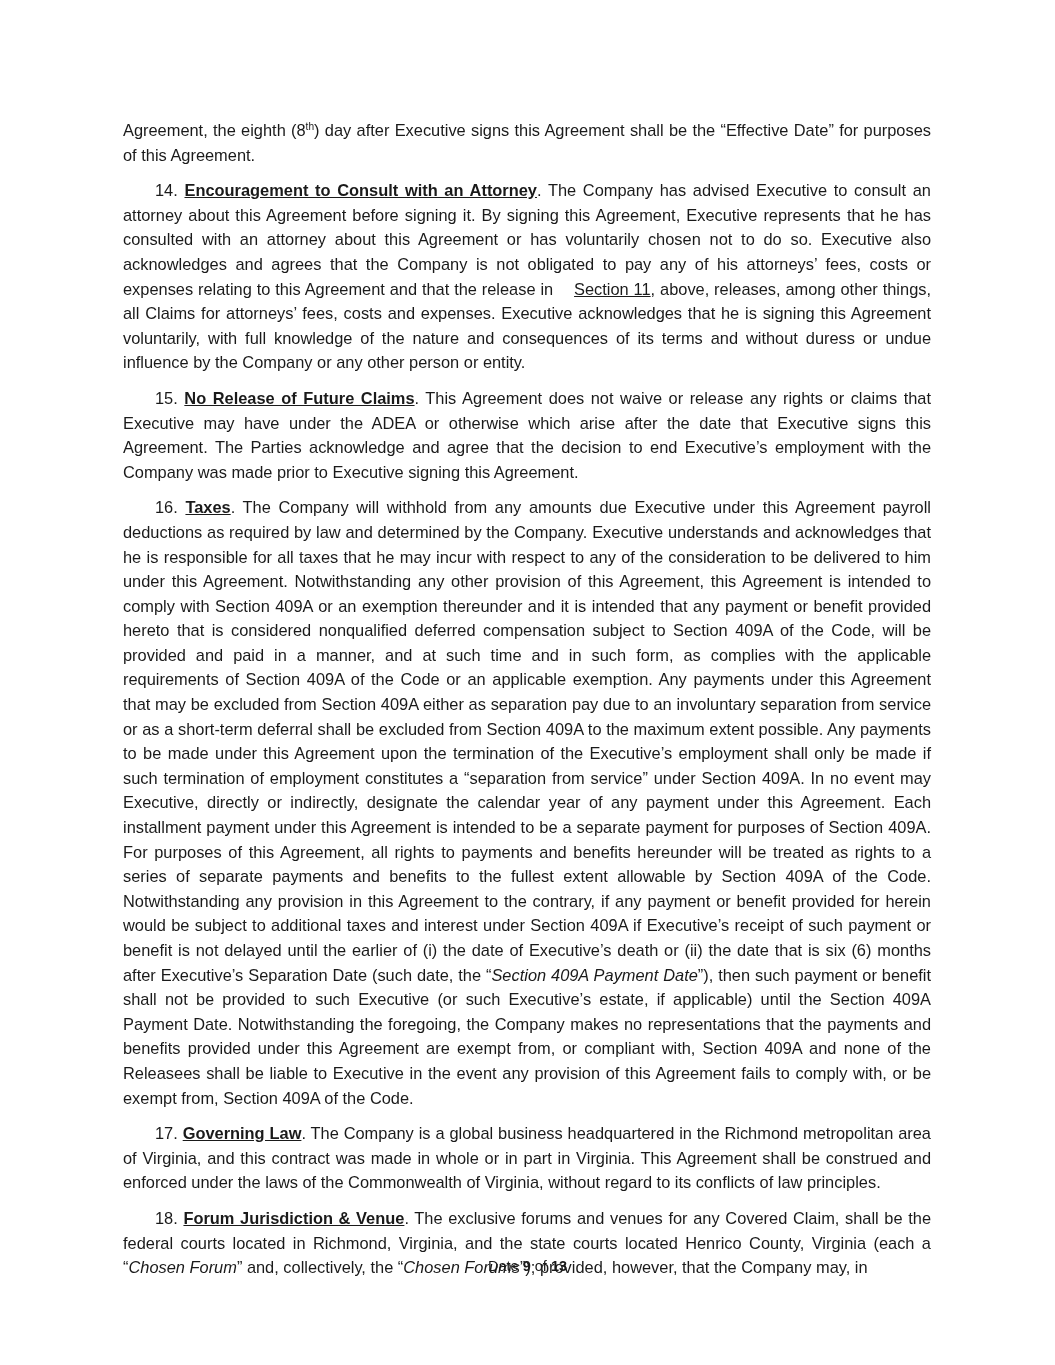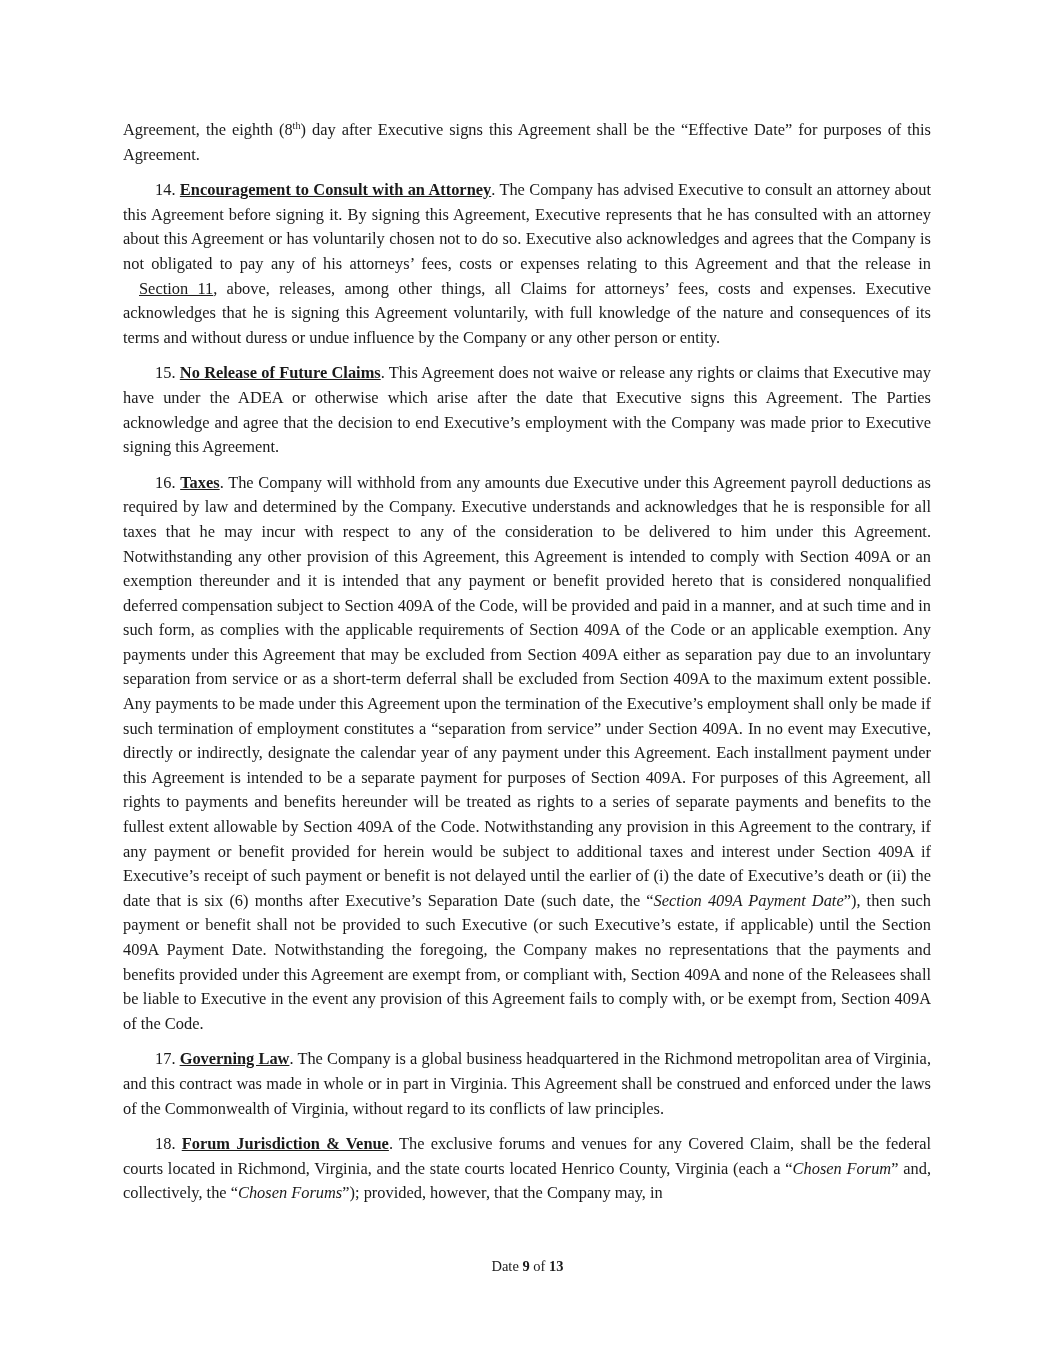--- a/index.html
+++ b/index.html
@@ -6,21 +6,21 @@
     margin: 0;
     padding: 0;
     background: #ffffff;
   }
   .page {
     position: relative;
     width: 977px;
     height: 1365px;
     background: #ffffff;
     color: #1a1a1a;
-    font-family: Liberation Serif, serif;
+    font-family: Liberation Sans, sans-serif;
     overflow: hidden;
     box-sizing: border-box;
   }
   .doc-body {
     position: absolute;
     top: 118px;
     left: 123px;
     width: 808px;
     font-size: 16.4px;
     line-height: 24.6px;

